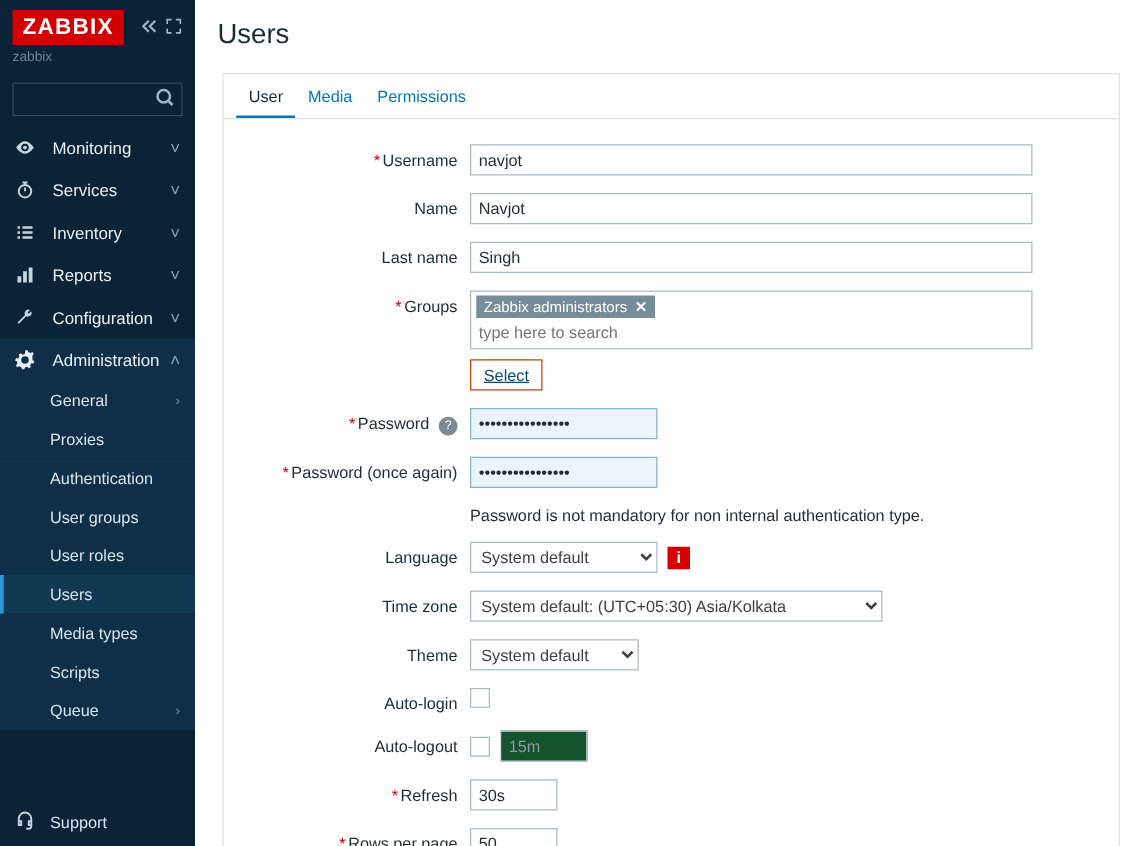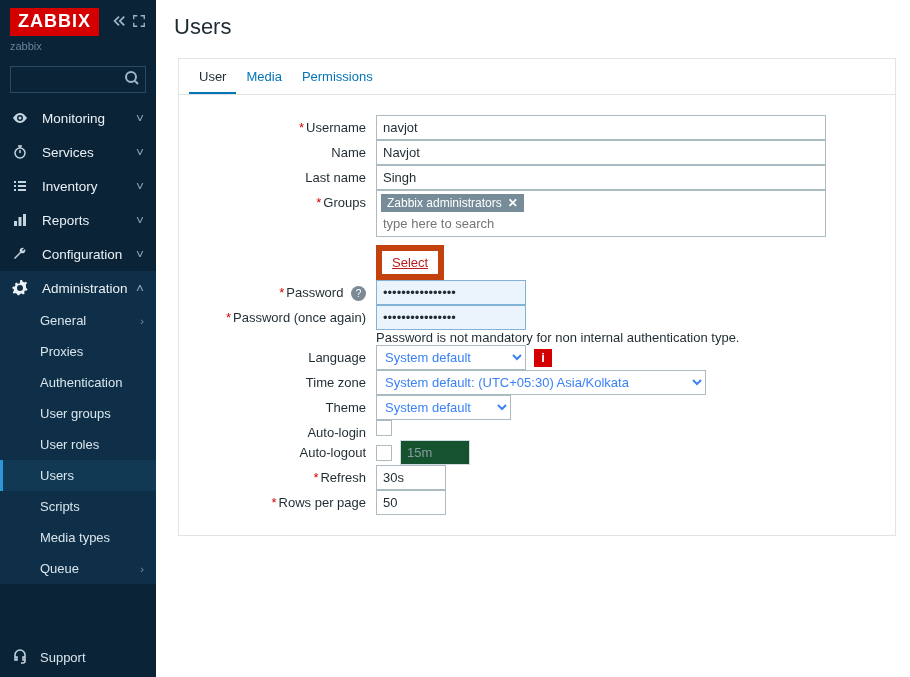--- a/index.html
+++ b/index.html
@@ -26,43 +26,43 @@
 .sub-item.active::before { content: ""; position: absolute; left: 0; top: 0; bottom: 0; width: 3px; background: #2b96d8; }
 .sb-footer { padding: 10px 12px; display: flex; align-items: center; gap: 12px; color: #d9e5ed; cursor: pointer; text-align: center; }
 .main { flex: 1; background: #fff; display: flex; flex-direction: column; overflow: hidden; }
 .page-title { font-size: 22px; color: #1f2c33; padding: 14px 18px 10px 18px; font-weight: normal; }
 .content { padding: 8px 14px 14px 22px; flex: 1; overflow: auto; }
 .panel { border: 1px solid #dfe4e7; background: #fff; }
 .tabs { display: flex; border-bottom: 1px solid #dfe4e7; padding: 0 10px; }
 .tab { padding: 10px 10px 8px 10px; cursor: pointer; color: #0275b8; font-size: 13px; }
 .tab.active { color: #1f2c33; border-bottom: 2px solid #0275b8; }
 .form { padding: 20px 12px 20px 12px; }
-.row { display: flex; align-items: flex-start; }
+.row { display: flex; align-items: flex-start; margin-bottom: 14px; }
 .row .lbl { width: 185px; text-align: right; padding-right: 10px; padding-top: 5px; color: #1f2c33; font-size: 13px; }
 .req { color: #d40000; margin-right: 2px; }
 .help-ic { display: inline-flex; width: 15px; height: 15px; border-radius: 50%; background: #7b8a95; color: #fff; font-size: 10px; align-items: center; justify-content: center; margin-left: 4px; cursor: pointer; }
 .fld { flex: 1; display: flex; align-items: center; gap: 8px; flex-wrap: wrap; }
 .txt { border: 1px solid #acbbc2; padding: 4px 6px; font-size: 13px; color: #1f2c33; }
 .txt.w-full { width: 450px; }
 .txt.w-pass { width: 150px; background: #ebf4fd; border-color: #82b3d6; }
 .txt.w-sm { width: 70px; }
 .multiselect { border: 1px solid #acbbc2; width: 450px; padding: 3px 4px; min-height: 44px; display: flex; flex-direction: column; gap: 2px; }
 .tag { background: #768d99; color: #fff; padding: 2px 6px; font-size: 12px; display: inline-flex; align-items: center; gap: 6px; width: fit-content; }
 .tag .tag-x { cursor: pointer; font-weight: bold; }
 .ms-input { border: none; outline: none; padding: 2px 2px; font-size: 13px; color: #768d99; width: 100%; }
-.sel { border: 1px solid #acbbc2; padding: 3px 4px; font-size: 13px; background: #fff; color: #3b82f6; }
+.sel { border: 1px solid #acbbc2; padding: 3px 4px; font-size: 13px; background: #fff; color: #404040; }
 .sel.w-lang { width: 150px; }
 .sel.w-tz { width: 330px; }
 .sel.w-theme { width: 135px; }
 .warn-ic { width: 18px; height: 18px; background: #d40000; color: #fff; display: inline-flex; align-items: center; justify-content: center; font-weight: bold; font-size: 13px; cursor: help; }
 .chk { width: 16px; height: 16px; border: 1px solid #acbbc2; cursor: pointer; }
 .txt.disabled { background: #14532d; color: #8b9aa3; border-color: #d2dadf; }
 .hint { color: #1f2c33; font-size: 13px; }
 .btn { padding: 5px 12px; font-size: 13px; cursor: pointer; border: 1px solid transparent; }
-.btn-select { border: 6px solid #c2410c; background: #fff; color: #b91c1c; padding: 4px 10px; text-decoration: underline; }
+.btn-select { border: 1px solid #c2410c; background: #fff; color: #0c4a6e; padding: 4px 10px; text-decoration: underline; }
 </style>
 </head>
 <body>
 
 <div class="app">
   <aside class="sidebar">
     <div class="sb-top">
       <div class="logo-row">
         <div class="logo">ZABBIX</div>
         <div class="logo-ic">
@@ -167,24 +167,24 @@
       <div class="sub-item">
           <span>User groups</span>
         </div>
       <div class="sub-item">
           <span>User roles</span>
         </div>
       <div class="sub-item active">
           <span>Users</span>
         </div>
       <div class="sub-item">
+          <span>Media types</span>
+        </div>
+      <div class="sub-item">
           <span>Scripts</span>
-        </div>
-      <div class="sub-item">
-          <span>Media types</span>
         </div>
       <div class="sub-item">
           <span>Queue</span>
           <span class="si-caret">›</span>
         </div>
     </nav>
 
     <div class="sb-footer">
       <span><svg width="16" height="16" viewBox="0 0 16 16" fill="none" stroke="#c5d5df" stroke-width="1.5">
             <path d="M3 9V7a5 5 0 0110 0v2M3 9v3h2V9H3zm8 0v3h2V9h-2zM13 12v1a2 2 0 01-2 2H9"></path>

